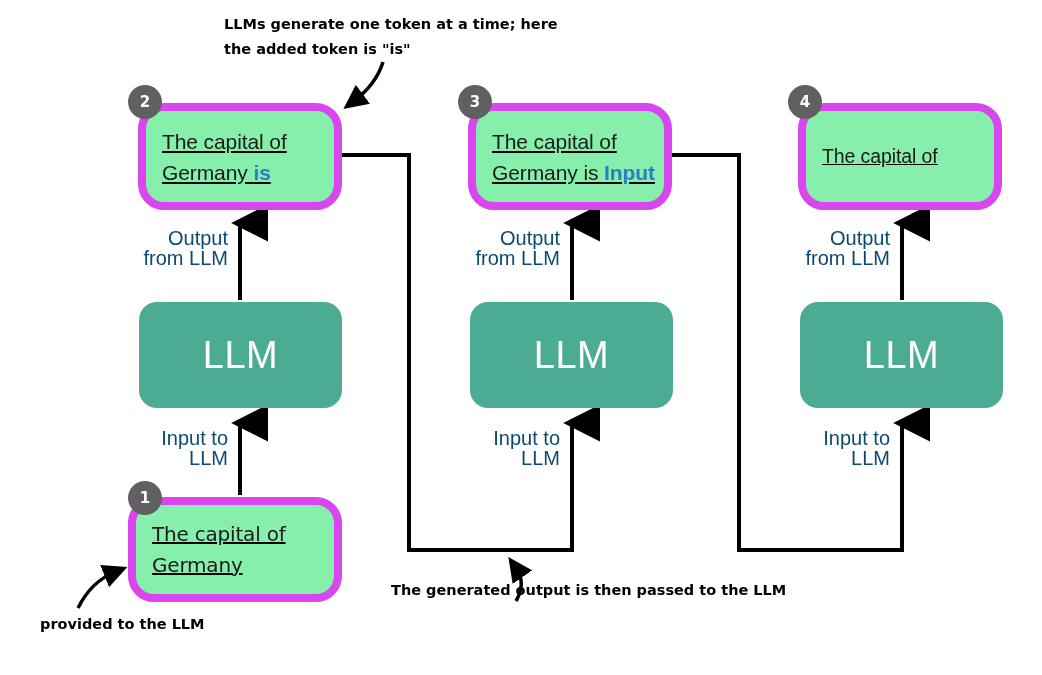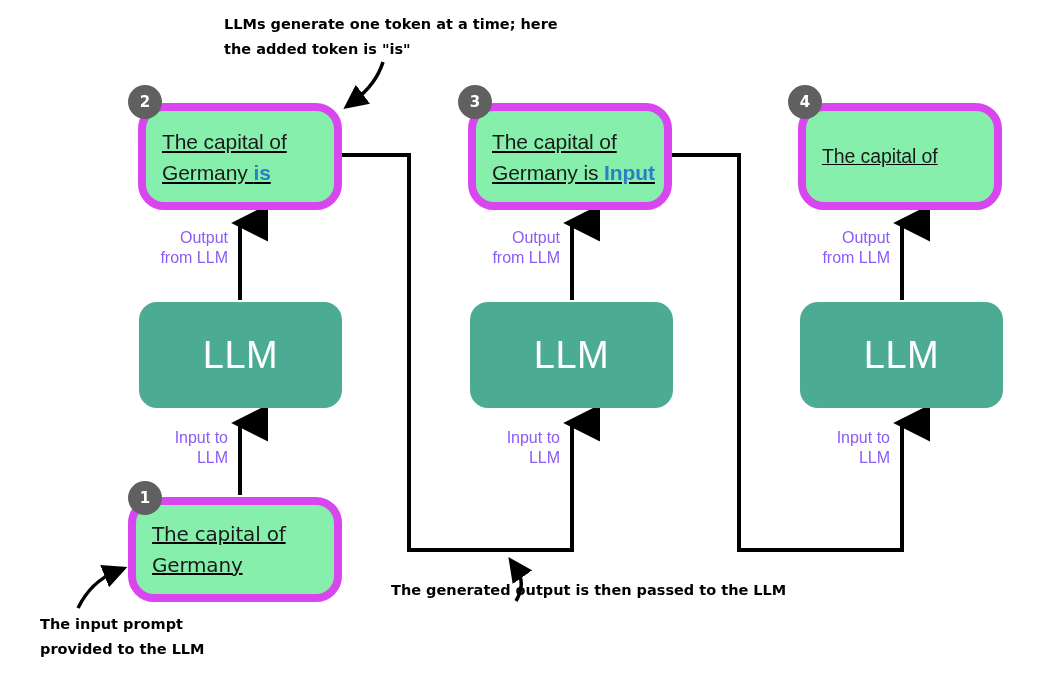--- a/index.html
+++ b/index.html
@@ -92,23 +92,23 @@
     justify-content: center;
     color: #ffffff;
     font-size: 38px;
     letter-spacing: 0.5px;
     z-index: 3;
   }
 
   
   .caption {
     position: absolute;
-    font-size: 16px;
+    font-size: 20px;
     line-height: 20px;
-    color: #8b5cf6;
+    color: #0c4a6e;
     text-align: right;
     white-space: nowrap;
     z-index: 4;
   }
 
   
   .note {
     position: absolute;
     font-family: "DejaVu Sans", sans-serif;
     font-weight: bold;
@@ -228,21 +228,20 @@
 
   <div class="pbox rounded-font" style="left:128px; top:497px; width:214px; height:105px;">
     <div class="ptext">
       <div>The capital of</div>
       <div>Germany</div>
     </div>
   </div>
   <div class="badge" style="left:128px; top:481px;">1</div>
 
   <div class="note" style="left:40px; top:612px;">
-    <div>The input prompt</div>
     <div>provided to the LLM</div>
   </div>
 
   <div class="note" style="left:383px; top:578px;margin-left:8px;">
     <div>The generated output is then passed to the LLM</div>
   </div>
 
 </div>
 
 </body></html>

